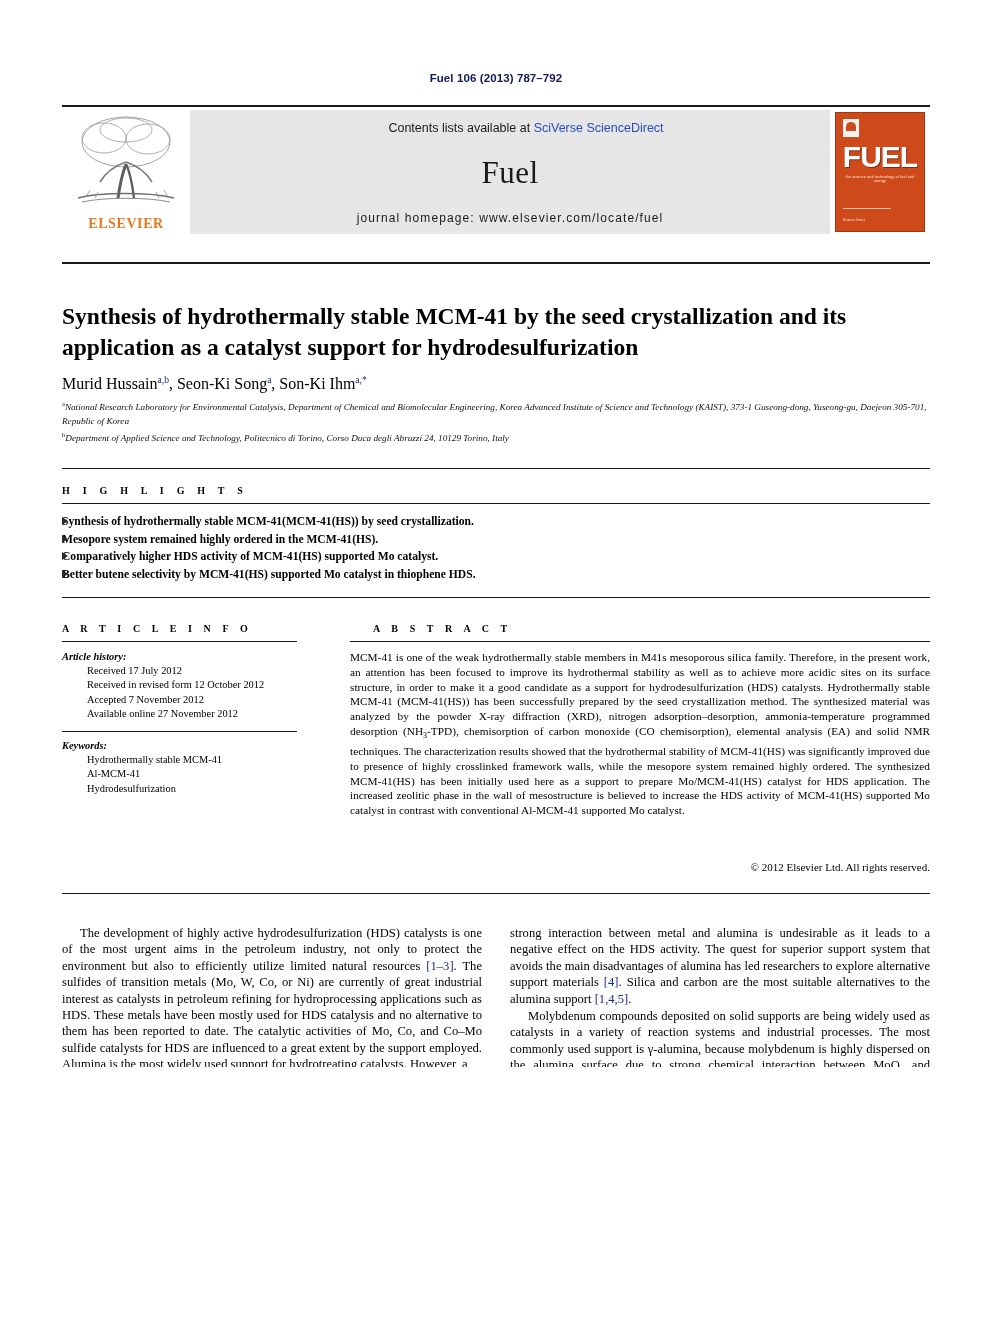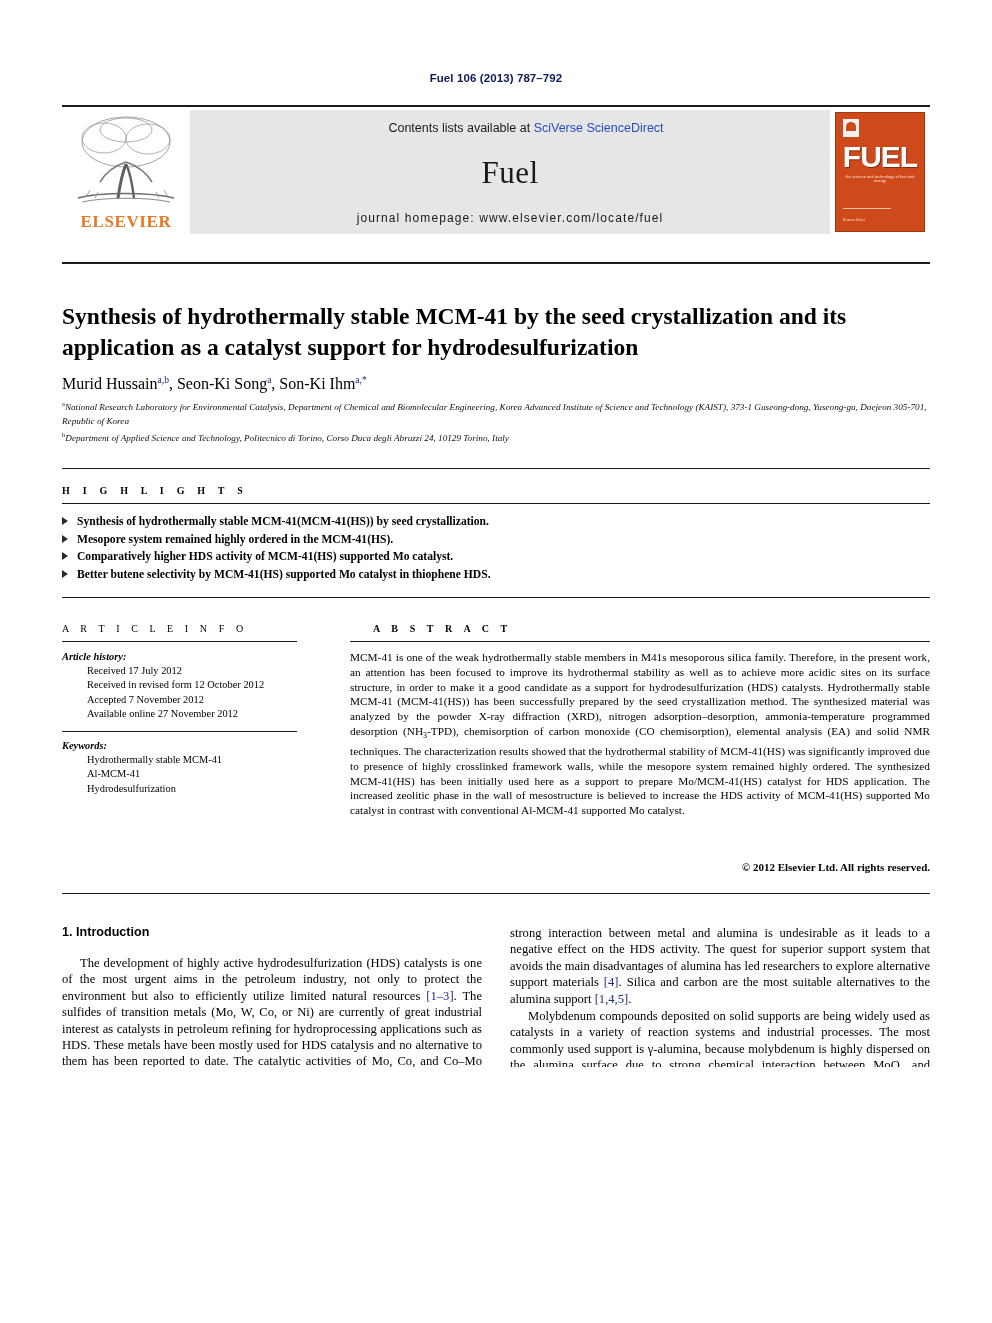--- a/index.html
+++ b/index.html
@@ -65,21 +65,21 @@
     top: 2px;
     left: 8px;
   }
   .elsevier-word {
     position: absolute;
     bottom: 2px;
     left: 4px;
     width: 120px;
     text-align: center;
     font-family: "Liberation Serif", serif;
-    font-size: 17px;
+    font-size: 14px;
     font-weight: bold;
     letter-spacing: 0.6px;
     color: #e87722;
   }
   .mast-center {
     flex: 1 1 auto;
     background: #e6e6e6;
     position: relative;
   }
   .contents-line {
@@ -275,21 +275,20 @@
     left: 62px;
     width: 868px;
     font-family: "Liberation Serif", serif;
     font-size: 11.6px;
     font-weight: bold;
     line-height: 17.5px;
     color: #000000;
   }
   .hl-list .hl-item {
     position: relative;
-    padding-left: 15px;
   }
   .hl-bullet {
     position: absolute;
     left: 0;
     top: 4px;
     width: 0;
     height: 0;
     border-left: 6px solid #2b2b2b;
     border-top: 4px solid transparent;
     border-bottom: 4px solid transparent;
@@ -302,21 +301,21 @@
     border-top: 1px solid #1a1a1a;
   }
 
   
   .info-head {
     position: absolute;
     top: 623px;
     left: 62px;
     font-family: "Liberation Serif", serif;
     font-size: 10px;
-    font-weight: normal;
+    font-weight: bold;
     letter-spacing: 4.6px;
     color: #000000;
     text-align: center;
   }
   .abs-head {
     position: absolute;
     top: 623px;
     left: 350px;
     font-family: "Liberation Serif", serif;
     font-size: 10px;
@@ -381,21 +380,21 @@
     font-size: 8px;
   }
   .copyright {
     position: absolute;
     top: 861px;
     left: 350px;
     width: 580px;
     text-align: right;
     font-family: "Liberation Serif", serif;
     font-size: 11px;
-    font-weight: bold;
+    font-weight: normal;
     color: #000000;
   }
   .body-rule {
     position: absolute;
     top: 893px;
     left: 62px;
     width: 868px;
     border-top: 1.5px solid #1a1a1a;
   }
 
@@ -588,21 +587,20 @@
   </div>
 
   <div class="abstract">
     <span>MCM-41 is one of the weak hydrothermally stable members in M41s mesoporous silica family. Therefore, in the present work, an attention has been focused to improve its hydrothermal stability as well as to achieve more acidic sites on its surface structure, in order to make it a good candidate as a support for hydrodesulfurization (HDS) catalysts. Hydrothermally stable MCM-41 (MCM-41(HS)) has been successfully prepared by the seed crystallization method. The synthesized material was analyzed by the powder X-ray diffraction (XRD), nitrogen adsorption–desorption, ammonia-temperature programmed desorption (NH</span><sub>3</sub><span>-TPD), chemisorption of carbon monoxide (CO chemisorption), elemental analysis (EA) and solid NMR techniques. The characterization results showed that the hydrothermal stability of MCM-41(HS) was significantly improved due to presence of highly crosslinked framework walls, while the mesopore system remained highly ordered. The synthesized MCM-41(HS) has been initially used here as a support to prepare Mo/MCM-41(HS) catalyst for HDS application. The increased zeolitic phase in the wall of mesostructure is believed to increase the HDS activity of MCM-41(HS) supported Mo catalyst in contrast with conventional Al-MCM-41 supported Mo catalyst.</span>
   </div>
   <div class="copyright">© 2012 Elsevier Ltd. All rights reserved.</div>
 
   <div class="body-rule"></div>
 
   <div class="col-left">
-    <h2 class="sec-head">1. Introduction</h2>
     <p class="body-p">
       <span>The development of highly active hydrodesulfurization (HDS) catalysts is one of the most urgent aims in the petroleum industry, not only to protect the environment but also to efficiently utilize limited natural resources </span><span class="ref">[1–3]</span><span>. The sulfides of transition metals (Mo, W, Co, or Ni) are currently of great industrial interest as catalysts in petroleum refining for hydroprocessing applications such as HDS. These metals have been mostly used for HDS catalysis and no alternative to them has been reported to date. The catalytic activities of Mo, Co, and Co–Mo sulfide catalysts for HDS are influenced to a great extent by the support employed. Alumina is the most widely used support for hydrotreating catalysts. However, a</span>
     </p>
   </div>
 
   <div class="col-right">
     <p class="body-p cont">
       <span>strong interaction between metal and alumina is undesirable as it leads to a negative effect on the HDS activity. The quest for superior support system that avoids the main disadvantages of alumina has led researchers to explore alternative support materials </span><span class="ref">[4]</span><span>. Silica and carbon are the most suitable alternatives to the alumina support </span><span class="ref">[1,4,5]</span><span>.</span>
     </p>
     <p class="body-p">

